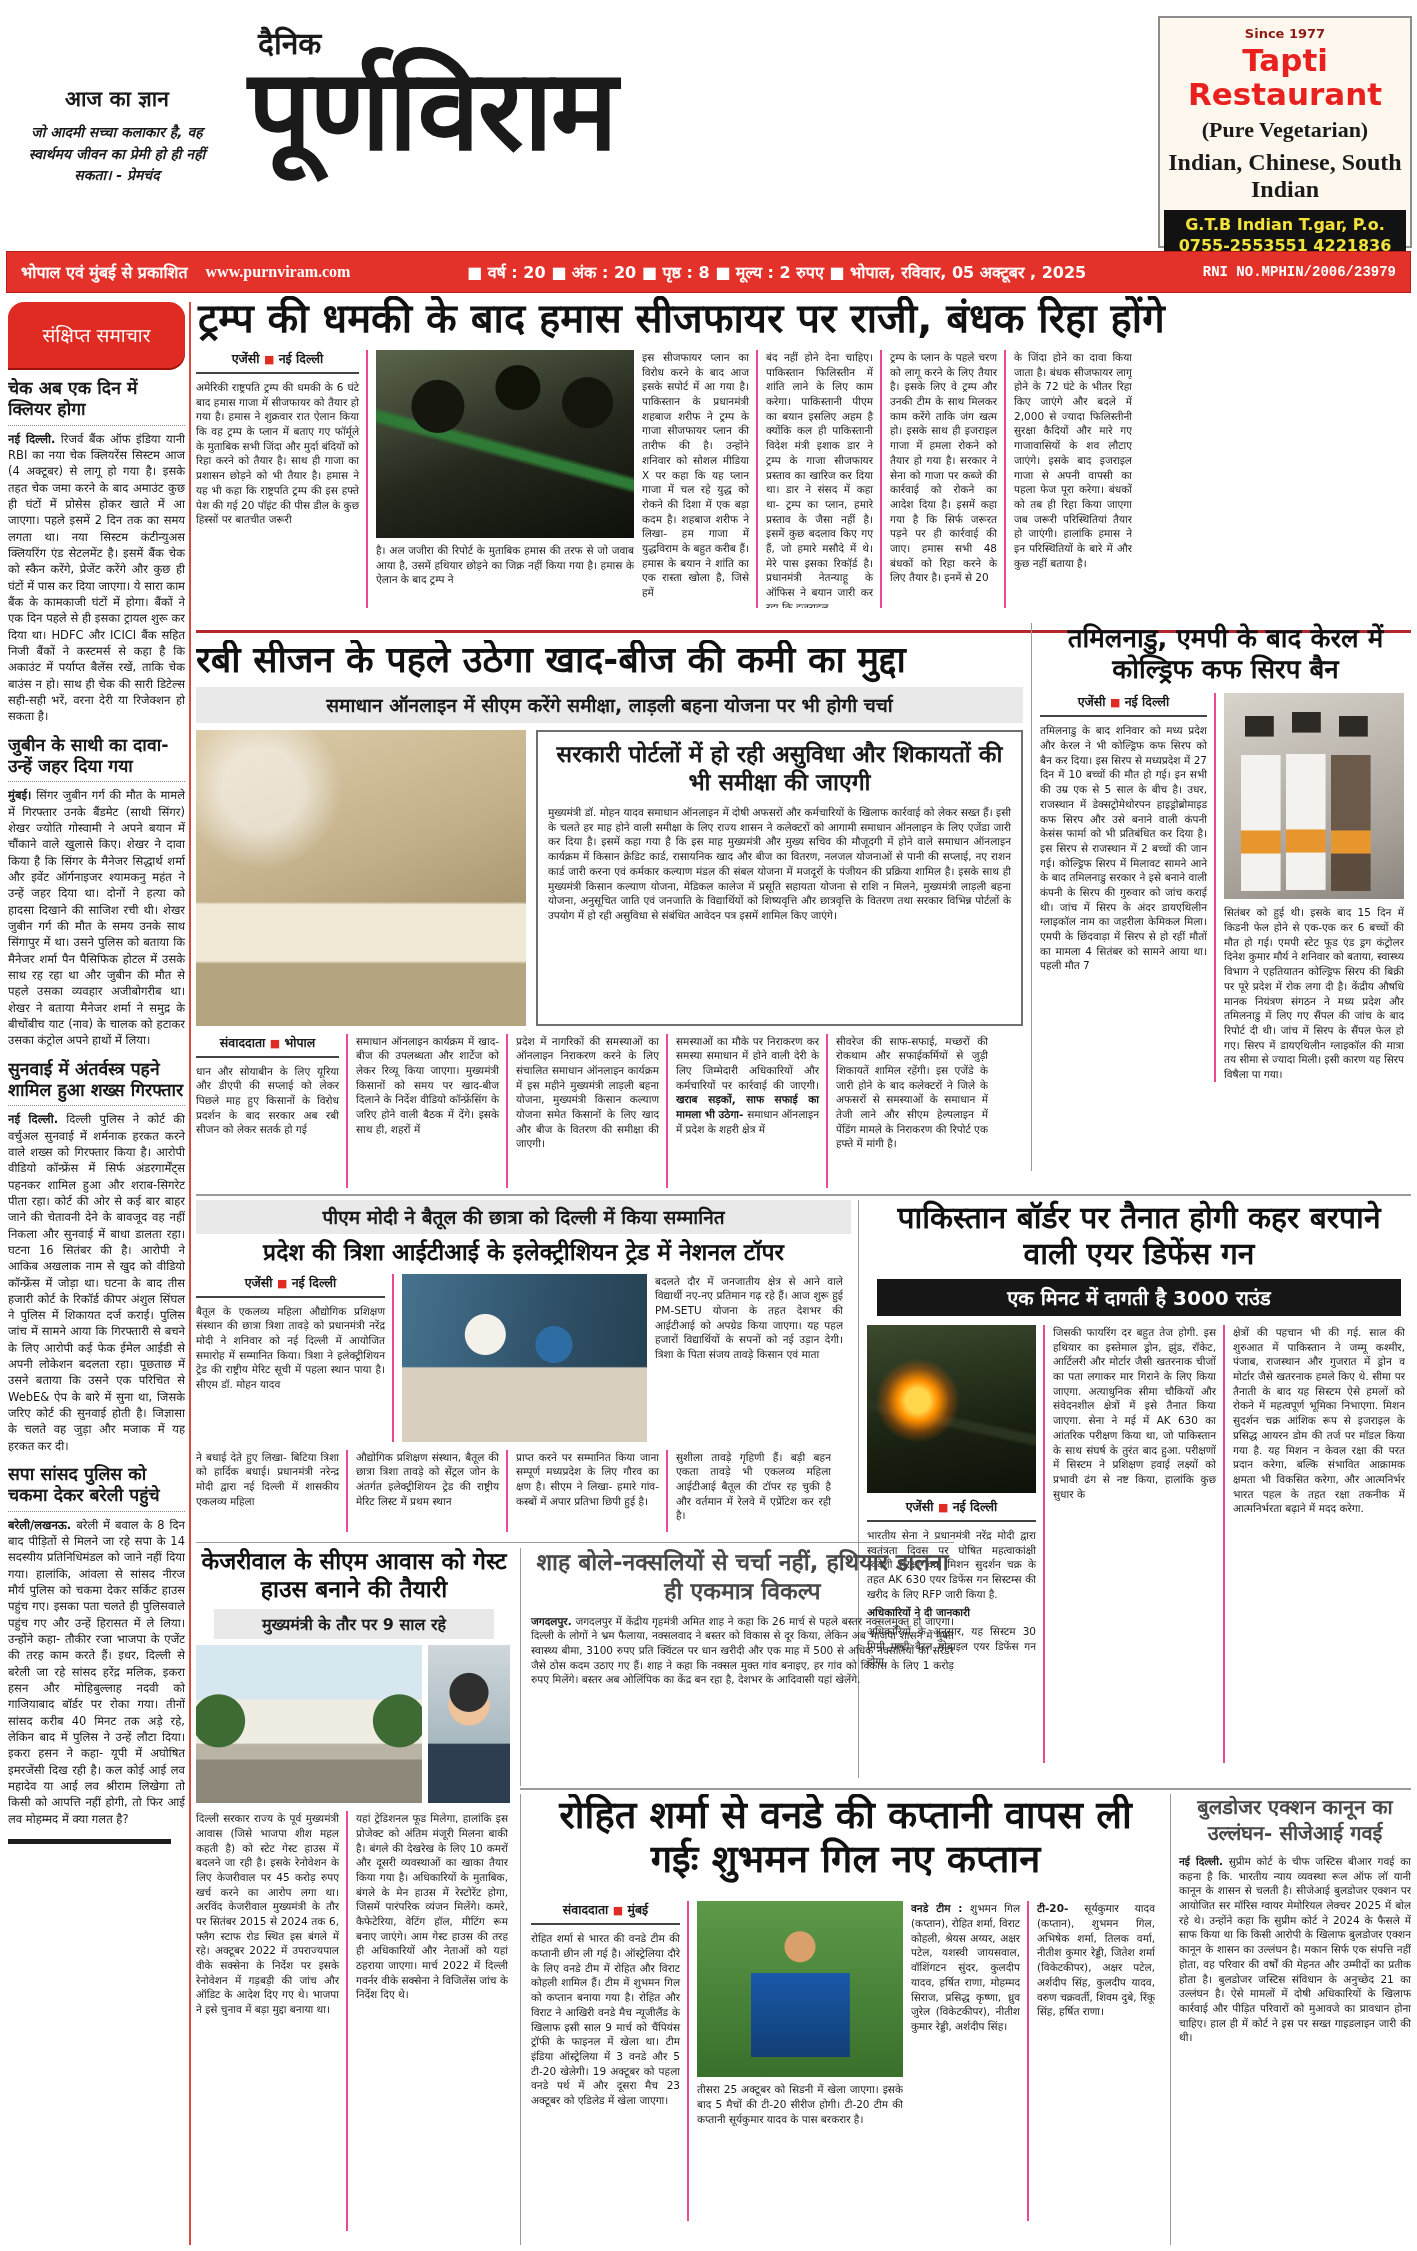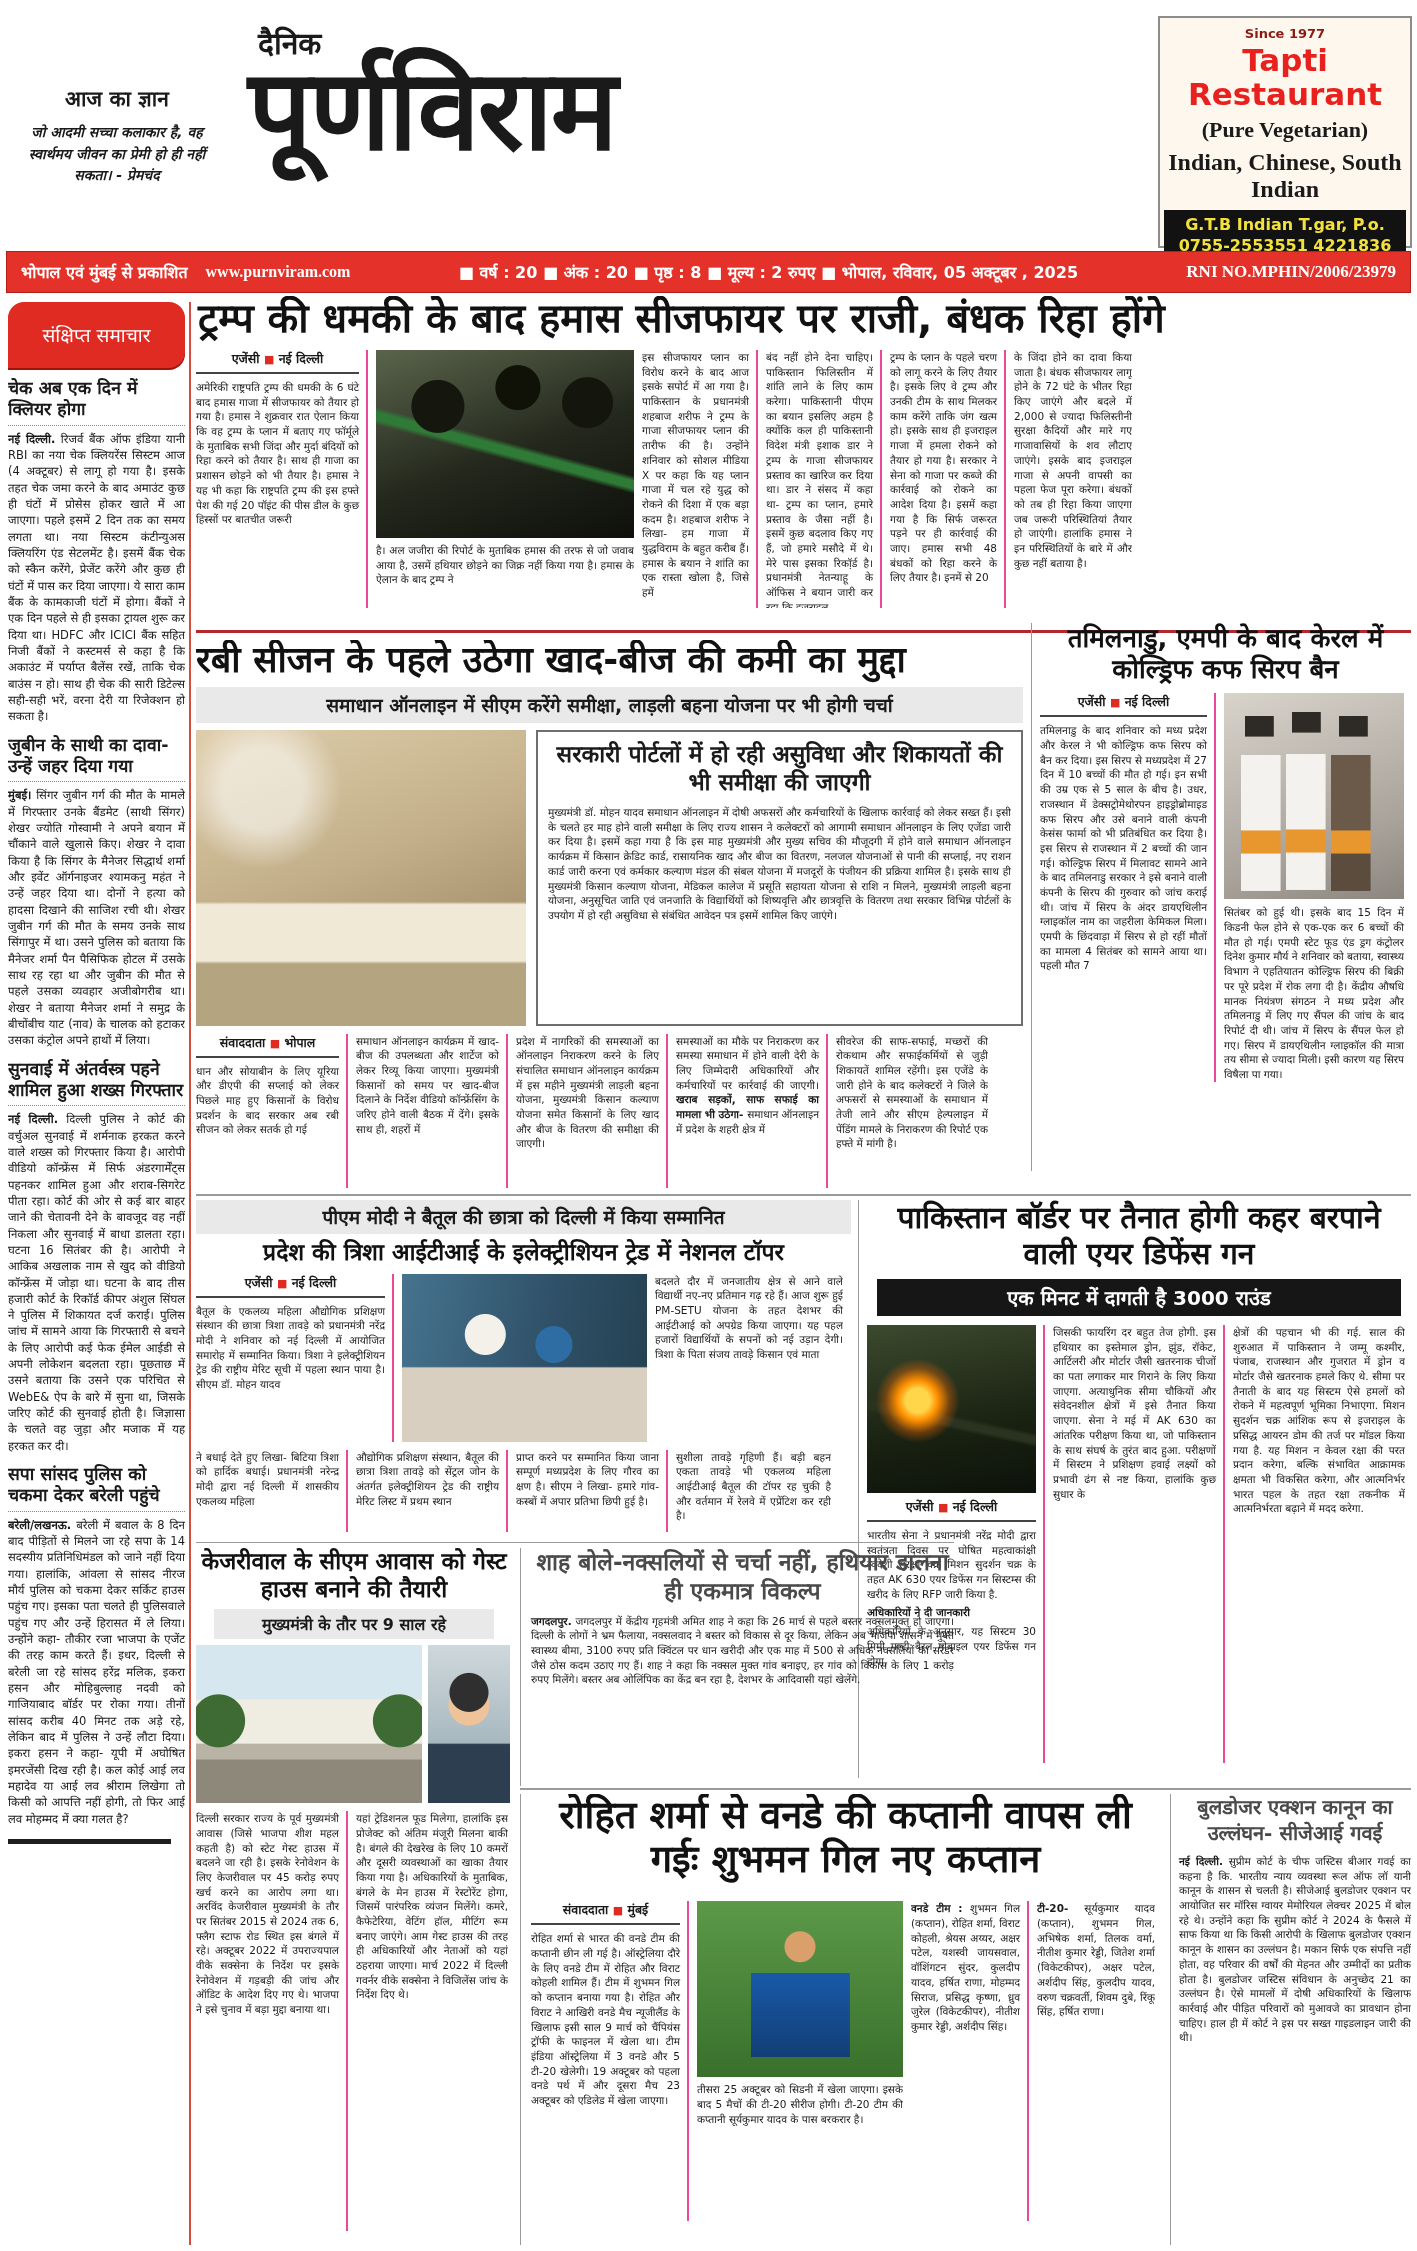--- a/index.html
+++ b/index.html
@@ -19,21 +19,21 @@
   .ad-name { font-size:31px; font-weight:800; color:#e8201e; line-height:1.1; margin-top:2px; }
   .ad-veg { font-size:22px; font-weight:800; font-family:"Liberation Serif", serif; margin-top:6px; }
   .ad-cuisine { font-size:24px; font-weight:800; font-family:"Liberation Serif", serif; line-height:1.1; margin-top:6px; }
   .ad-footer { background:#121212; margin:8px -2px 0; padding:5px 2px 6px; }
   .ad-addr, .ad-phone { color:#f4e23c; font-size:16px; font-weight:800; line-height:1.3; }
 
   .date-strip { position:absolute; left:6px; top:251px; width:1405px; height:42px; background:#e4322b; border:1px solid #b31f18; color:#fff; display:flex; align-items:center; gap:18px; padding:0 14px; white-space:nowrap; }
   .ds-pub { font-size:16px; font-weight:800; }
   .ds-url { font-size:16px; font-weight:800; font-family:"Liberation Serif", serif; }
   .ds-info { font-size:16px; font-weight:800; flex:1; text-align:center; }
-  .ds-rni { font-size:17px; font-weight:800; font-family:Liberation Serif, serif;text-align:center; }
+  .ds-rni { font-size:14px; font-weight:800; font-family:Liberation Mono, monospace;text-align:center; }
 
   
   .leftcol { position:absolute; left:8px; top:302px; width:177px; height:1870px; overflow:hidden; }
   .briefs-banner { background:#e02b22; color:#fff; font-size:19px; font-weight:400; text-align:center; padding:20px 4px; border-radius:16px 16px 16px 0; box-shadow:0 2px 0 #9e140d; margin-bottom:10px; }
   .brief { margin-bottom:10px; }
   .brief-h { font-size:17.5px; font-weight:800; line-height:1.22; padding-bottom:4px; border-bottom:1px dotted #888; margin-bottom:5px; }
   .brief-b { font-size:11.5px; line-height:1.42; text-align:justify; }
   .brief-b b { font-weight:800; }
   .left-endbar { height:5px; background:#1d1d1d; width:92%; margin-top:12px; }
   .v-red { position:absolute; left:189px; top:302px; width:2px; height:1943px; background:#d94a40; }

